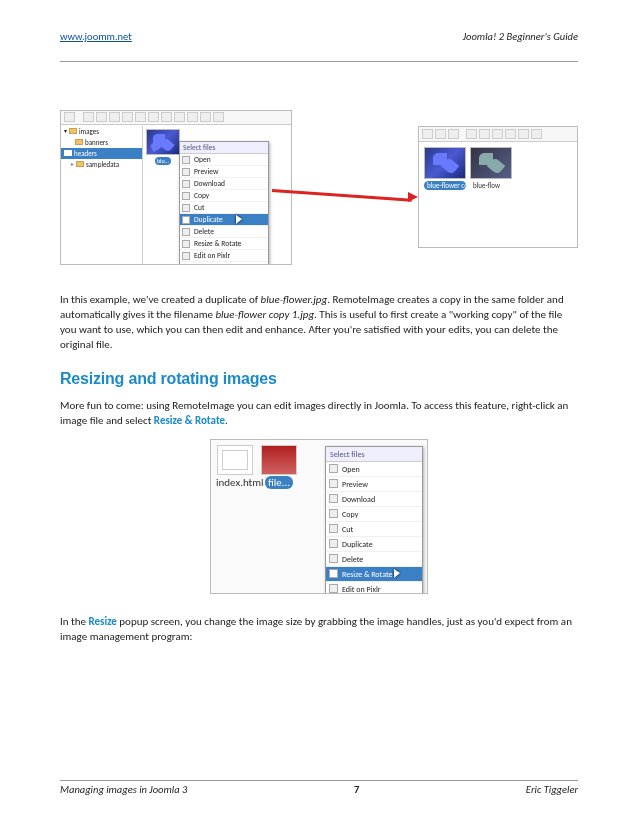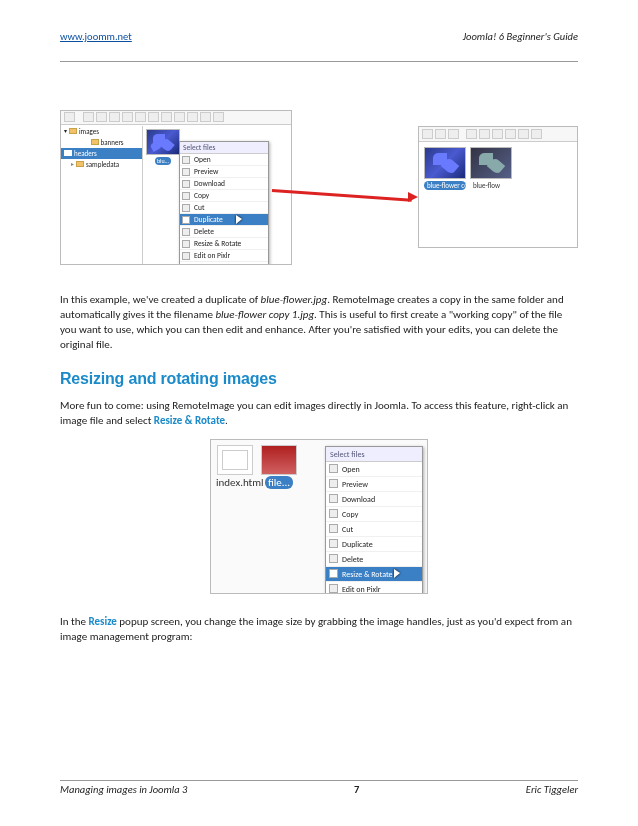--- a/index.html
+++ b/index.html
@@ -72,21 +72,21 @@
   .ctx2 .hdr { background:#eef; color:#557; padding:2px 4px; border-bottom:1px solid #ccc;}
   .ctx2 .itm { padding:2px 4px 2px 16px; position:relative; border-bottom:1px solid #f0f0f0;}
   .ctx2 .itm.sel { background:#3b7fc4; color:#fff;}
   .mico2 { position:absolute; left:3px; top:2px; width:9px; height:9px; border:1px solid #aaa; background:#eee;}
 </style>
 </head>
 <body>
 
 <div class="header">
   <a>www.joomm.net</a>
-  <span>Joomla! 6 Beginner's Guide</span>
+  <span>Joomla! 2 Beginner's Guide</span>
 </div>
 
 <div class="figures-row">
 
   <div class="fig1">
     <div class="toolbar">
       <span class="tbtn"></span>
       <span style="width:4px"></span>
       <span class="tbtn"></span>
         <span class="tbtn"></span>
@@ -99,21 +99,21 @@
       <span class="tbtn"></span>
         <span class="tbtn"></span>
         <span class="tbtn"></span>
     </div>
     <div class="sidebar">
       <div class="tree-item">
           <span class="tri">▾</span>
           <span class="fold-ico"></span>
           <span>images</span>
         </div>
-      <div class="tree-item" style="padding-left:14px;justify-content:center;">
+      <div class="tree-item" style="padding-left:14px;">
           <span class="fold-ico"></span>
           <span>banners</span>
         </div>
       <div class="tree-item sel" style="">
           <span class="fold-ico" style="background:#fff;border-color:#fff;"></span>
           <span>headers</span>
         </div>
       <div class="tree-item" style="padding-left:10px;">
           <span class="tri" style="color:#888;">▸</span>
           <span class="fold-ico"></span>

